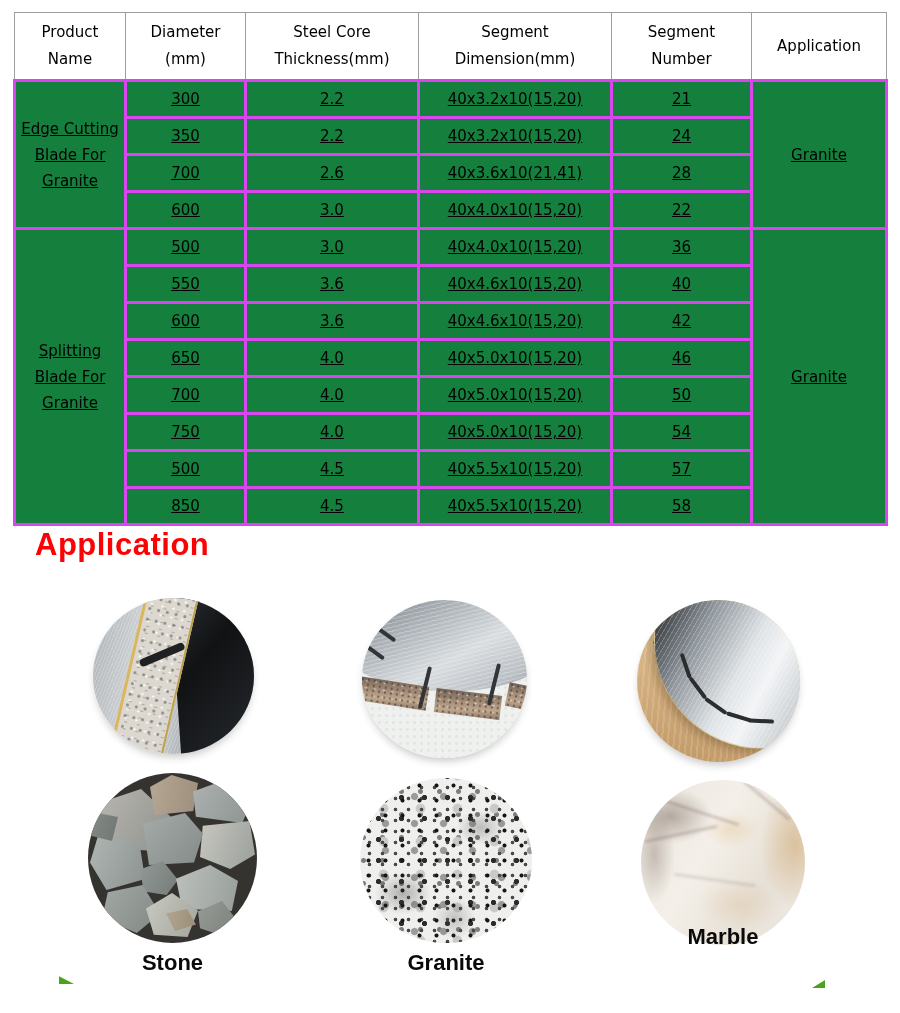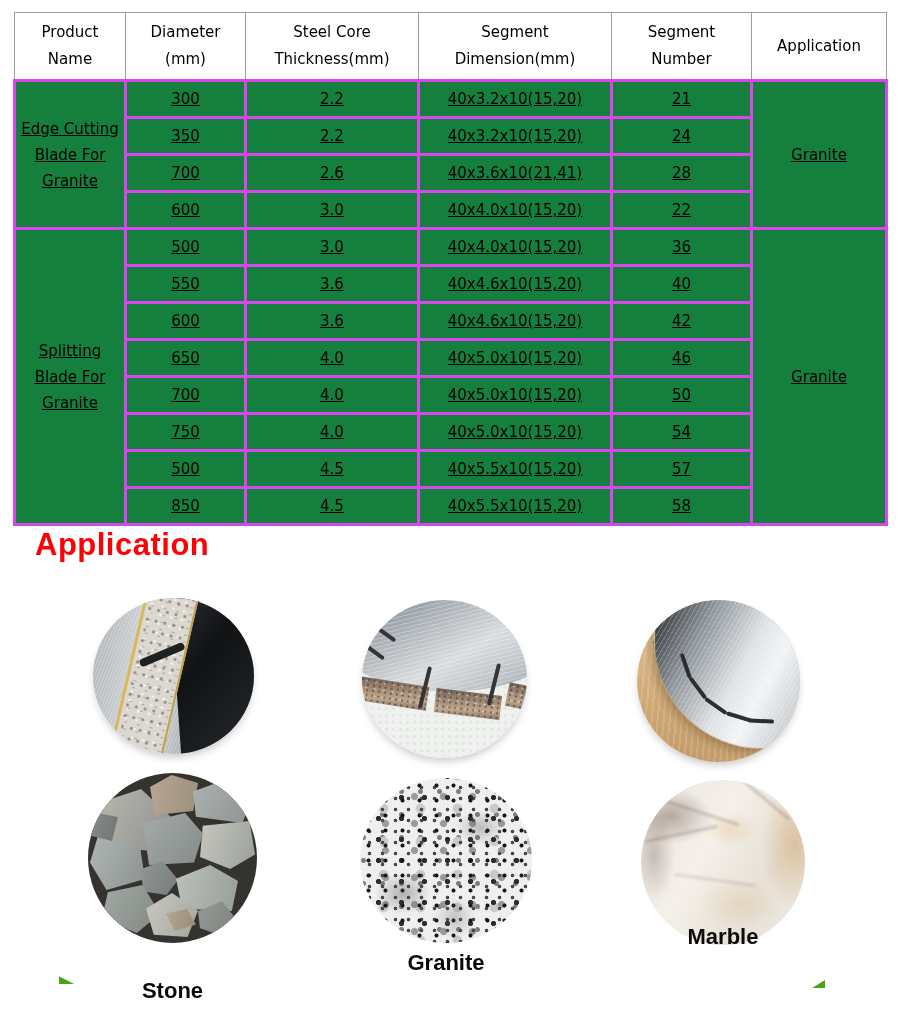--- a/index.html
+++ b/index.html
@@ -271,20 +271,20 @@
   </div>
 
   <div class="fig" style="left:641px;top:780px;width:164px;height:165px;">
     <div class="lay marble-base"></div>
     <div class="vein" style="left:6%;top:18%;width:55%;transform:rotate(18deg);"></div>
     <div class="vein" style="left:2%;top:32%;width:45%;transform:rotate(-12deg);"></div>
     <div class="vein" style="left:55%;top:10%;width:40%;transform:rotate(40deg);"></div>
     <div class="vein" style="left:20%;top:60%;width:50%;transform:rotate(8deg);opacity:.6;"></div>
   </div>
 
-  <div class="mat-label" style="left:88px;top:950px;width:169px;margin-top:28px;">Stone</div>
+  <div class="mat-label" style="left:88px;top:950px;width:169px;">Stone</div>
   <div class="mat-label" style="left:360px;top:950px;width:172px;">Granite</div>
   <div class="mat-label" style="left:641px;top:924px;width:164px;">Marble</div>
 
   <div class="tri tri-left"></div>
   <div class="tri tri-right"></div>
 
 </div>
 
 </body></html>

